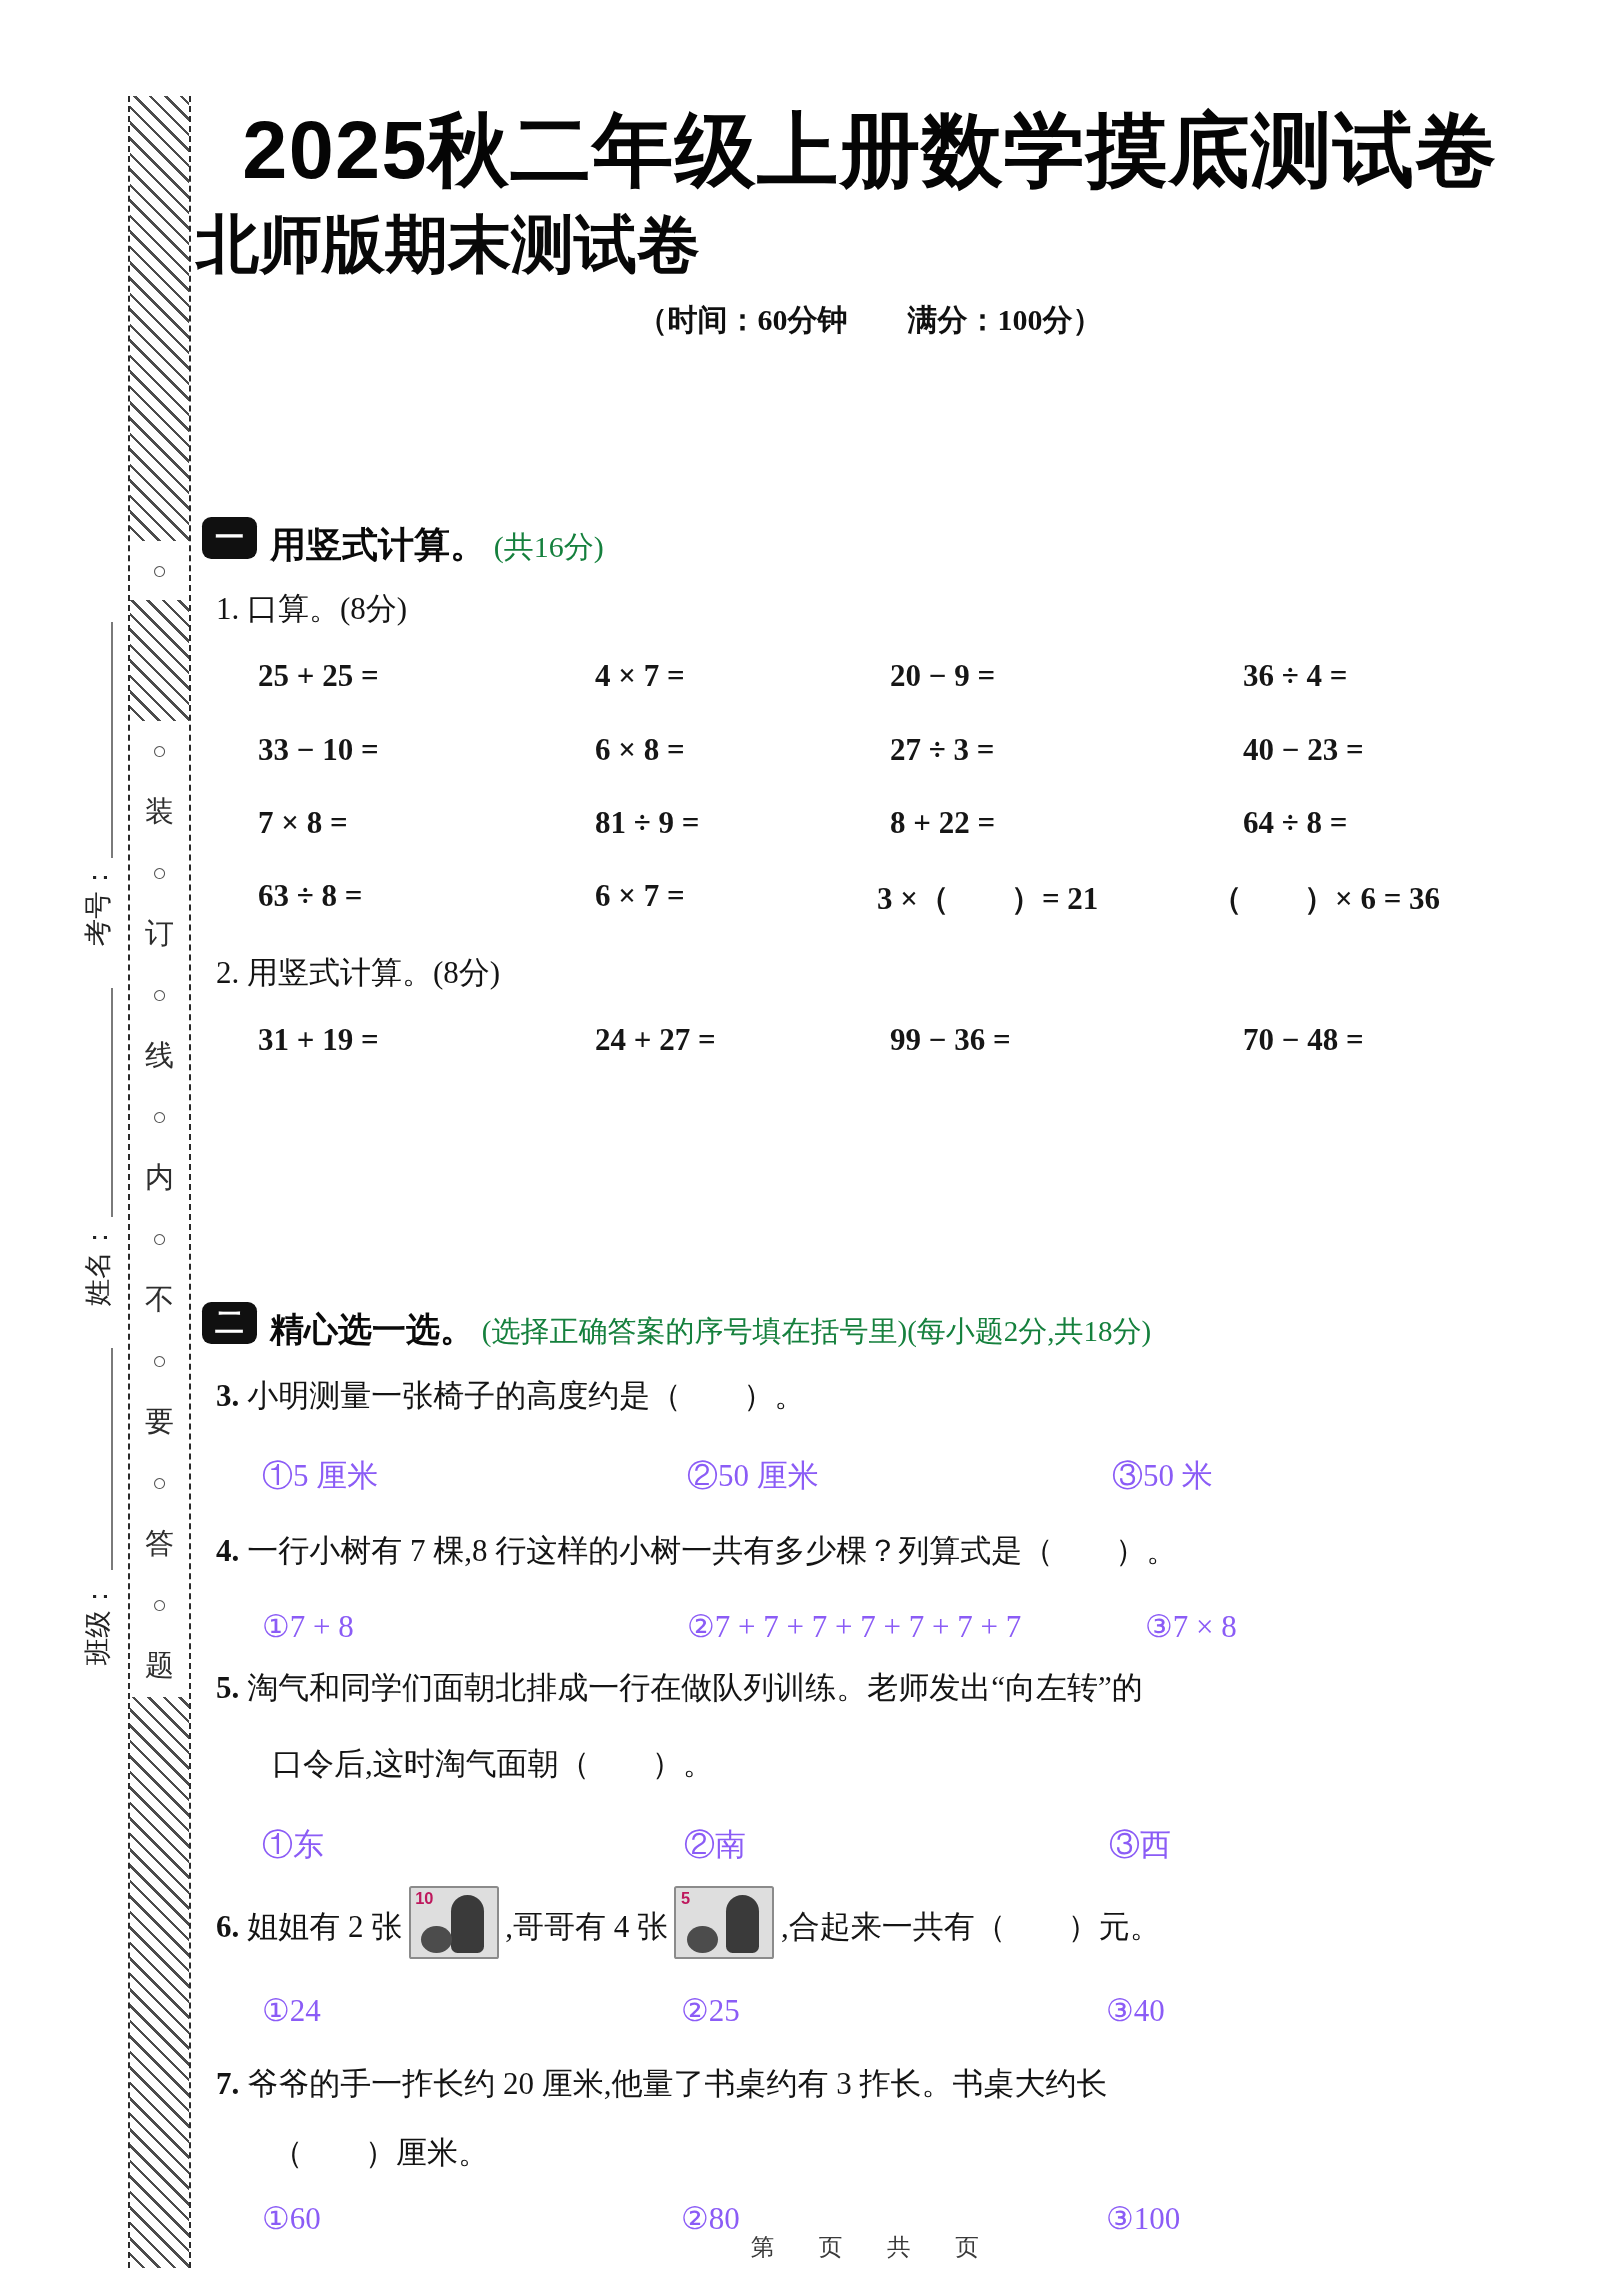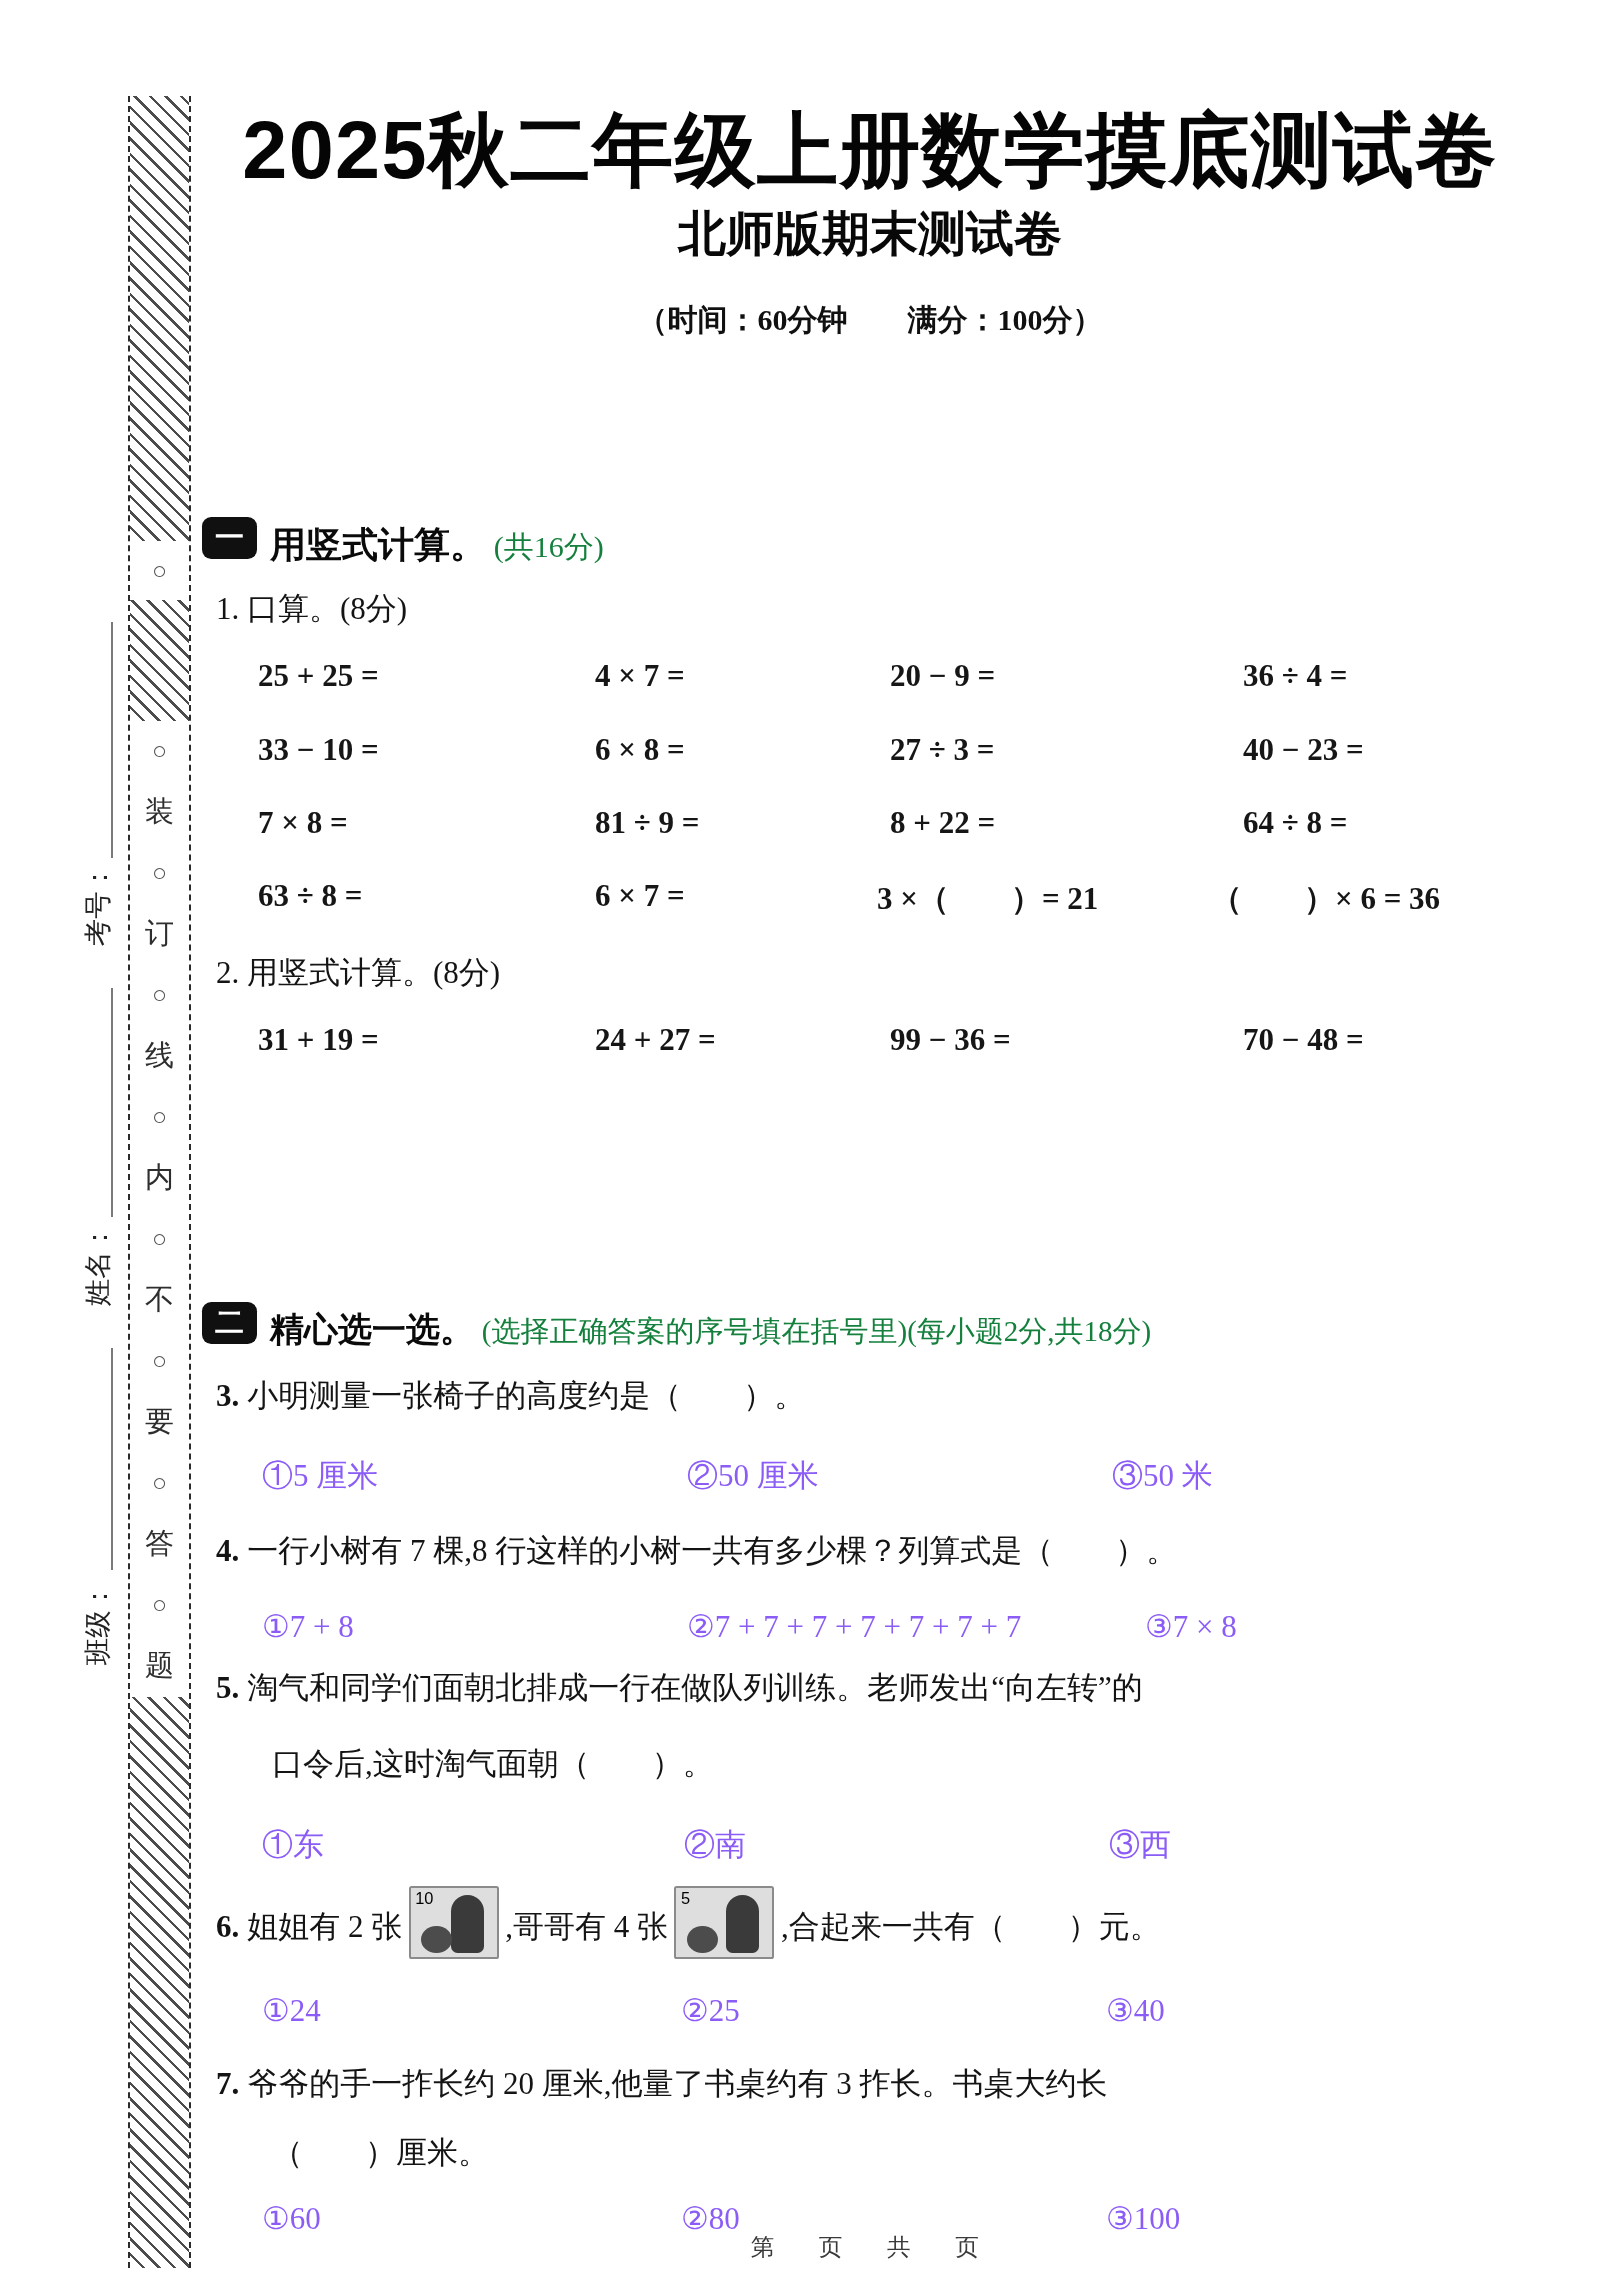--- a/index.html
+++ b/index.html
@@ -33,22 +33,22 @@
   .vl2{top:1247px;}
   .vl3{top:1606px;}
 
   
   .title1{
     position:absolute;left:196px;top:97px;width:1348px;text-align:center;
     font-size:81px;font-weight:900;font-family:"Liberation Sans",sans-serif;
     letter-spacing:1.3px;color:#050505;white-space:nowrap;
   }
   .title2{
-    position:absolute;left:196px;top:202px;width:1348px;text-align:center;
-    font-size:48px;font-weight:900;font-family:"Liberation Sans",sans-serif;color:#080808;
+    position:absolute;left:196px;top:202px;width:1348px;text-align:left;
+    font-size:63px;font-weight:900;font-family:"Liberation Sans",sans-serif;color:#080808;
   }
   .meta-line{
     position:absolute;left:196px;top:300px;width:1348px;text-align:center;
     font-size:30px;font-weight:bold;color:#101010;
   }
 
   
   .score-table{
     position:absolute;left:202px;top:357px;width:1334px;height:137px;
     border-collapse:collapse;table-layout:fixed;
@@ -80,21 +80,21 @@
   .qnum{font-weight:bold;margin-right:7.9px;}
   .eq{position:absolute;font-size:31px;color:#161616;white-space:nowrap;font-weight:bold;}
   .opt{position:absolute;font-size:31px;color:#8b5cf6;white-space:nowrap;}
 
   
   .bill{
     display:inline-block;width:86px;height:69px;background:#dedede;border:2px solid #8b8b8b;
     border-radius:2.6px;position:relative;vertical-align:-22px;margin:0 6.5px;overflow:hidden;
   }
   .bill-num{
-    position:absolute;left:4.6px;top:1.3px;font-size:16.4px;font-weight:normal;color:#000000;
+    position:absolute;left:4.6px;top:1.3px;font-size:16.4px;font-weight:bold;color:#be185d;
     font-family:"Liberation Sans",sans-serif;
   }
   .bill-portrait{
     position:absolute;right:13px;top:6.5px;width:33px;height:58px;background:#3a3a3a;
     border-radius:16.4px 16.4px 6.5px 6.5px;
   }
   .bill-smudge{
     position:absolute;left:10.5px;bottom:3.9px;width:31px;height:27.5px;background:#4c4c4c;border-radius:50%;
   }
 

